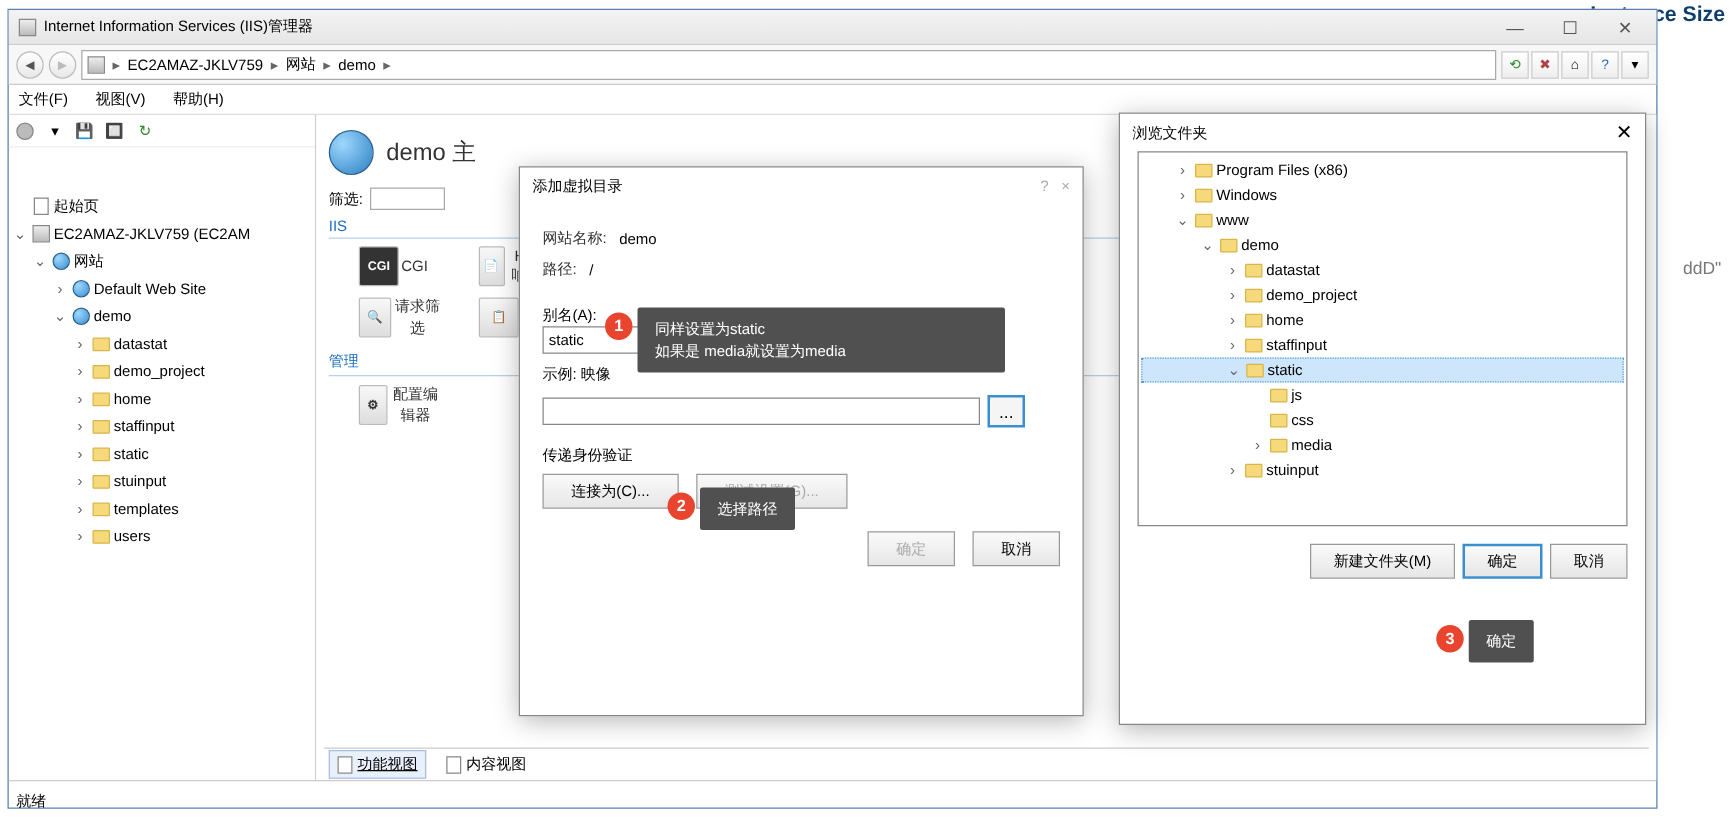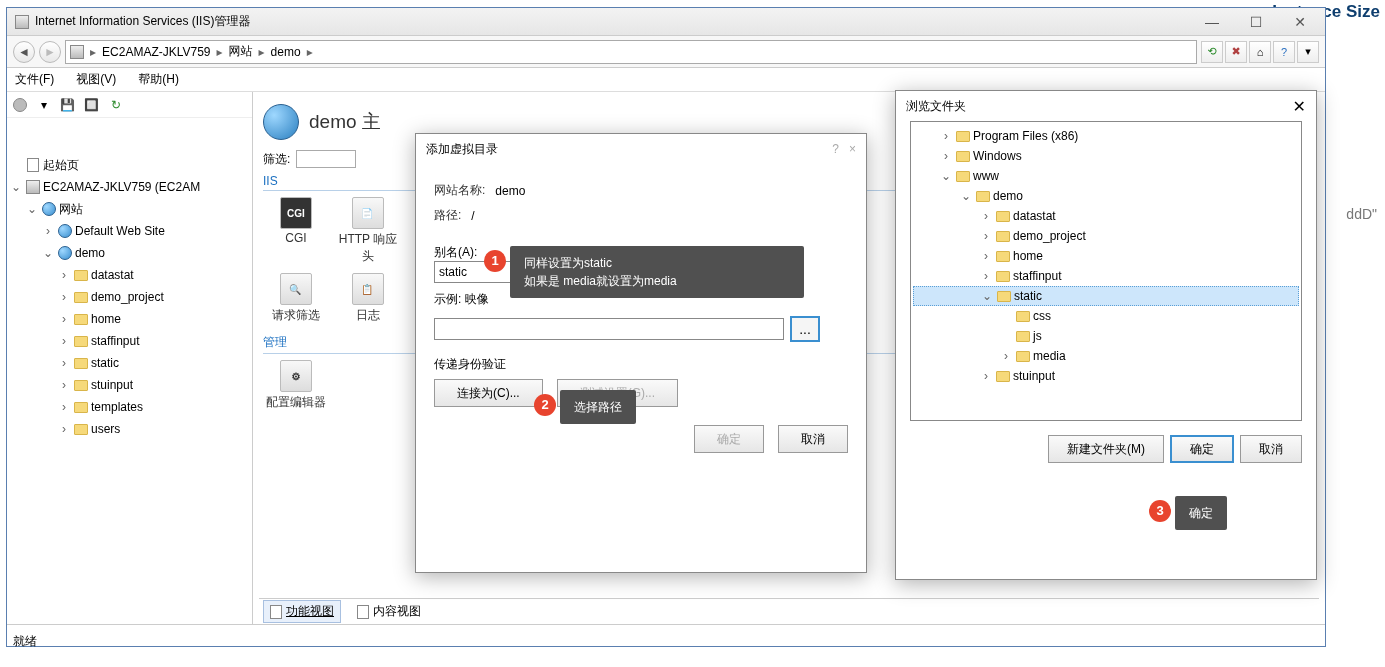--- a/index.html
+++ b/index.html
@@ -38,21 +38,21 @@
 
 .panel-center { flex: 1; background: #fff; padding: 6px 10px; overflow: hidden; }
 .center-header { display: flex; align-items: center; gap: 10px; padding: 6px 0 10px; }
 .center-header .big-globe { width: 36px; height: 36px; border-radius: 50%; background: radial-gradient(circle at 30% 30%,#9fd8ff,#2a7fc0); border: 1px solid #2a6090; }
 .center-header h1 { font-size: 19px; font-weight: 400; color: #333; }
 .filter-row { display: flex; align-items: center; gap: 6px; margin-bottom: 4px; }
 .filter-row input { width: 60px; height: 18px; border: 1px solid #aaa; }
 .section-label { color: #1a6fc0; font-size: 12px; margin: 6px 0 2px; }
 .section-label.underline::after { content:""; display:block; height:1px; background:#b8d0e8; margin-top:2px; }
 .icon-grid { display: flex; flex-wrap: wrap; gap: 6px; padding: 4px 0; }
-.icon-item { width: 66px; display: flex; flex-direction: column; align-items: center; gap: 2px; text-align: center; font-size: 11px; color: #333; }
+.icon-item { width: 66px; display: flex; flex-direction: row; align-items: center; gap: 2px; text-align: center; font-size: 11px; color: #333; margin-left: 24px; }
 .icon-item .bigico { width: 32px; height: 32px; background: linear-gradient(#f8f8f8,#ddd); border: 1px solid #bbb; border-radius: 2px; display: flex; align-items: center; justify-content: center; font-size: 10px; font-weight: bold; }
 
 .view-tabs { height: 26px; border-top: 1px solid #ccc; display: flex; align-items: center; padding: 0 4px; gap: 10px; }
 .view-tab { display: flex; align-items: center; gap: 4px; padding: 2px 6px; }
 .view-tab.active { background: #e8f0fb; border: 1px solid #a8c0e0; text-decoration: underline; }
 
 .statusbar { height: 22px; border-top: 1px solid #ccc; display: flex; align-items: center; padding: 16px 6px; }
 
 
 .dlg1 { position: absolute; left: 415px; top: 108px; width: 452px; height: 440px; background: #fff; border: 1px solid #888; box-shadow: 0 4px 20px rgba(0,0,0,.3); margin-top: 25px; }
@@ -399,28 +399,28 @@
         <span class="ico">
           <span class="folder-ico"></span>
         </span>
         <span>static</span>
       </div>
     <div class="tree-row" style="padding-left:86px">
         <span class="exp"></span>
         <span class="ico">
           <span class="folder-ico"></span>
         </span>
-        <span>css</span>
+        <span>js</span>
       </div>
     <div class="tree-row" style="padding-left:86px">
         <span class="exp"></span>
         <span class="ico">
           <span class="folder-ico"></span>
         </span>
-        <span>js</span>
+        <span>css</span>
       </div>
     <div class="tree-row" style="padding-left:86px">
         <span class="exp">›</span>
         <span class="ico">
           <span class="folder-ico"></span>
         </span>
         <span>media</span>
       </div>
     <div class="tree-row" style="padding-left:66px">
         <span class="exp">›</span>

